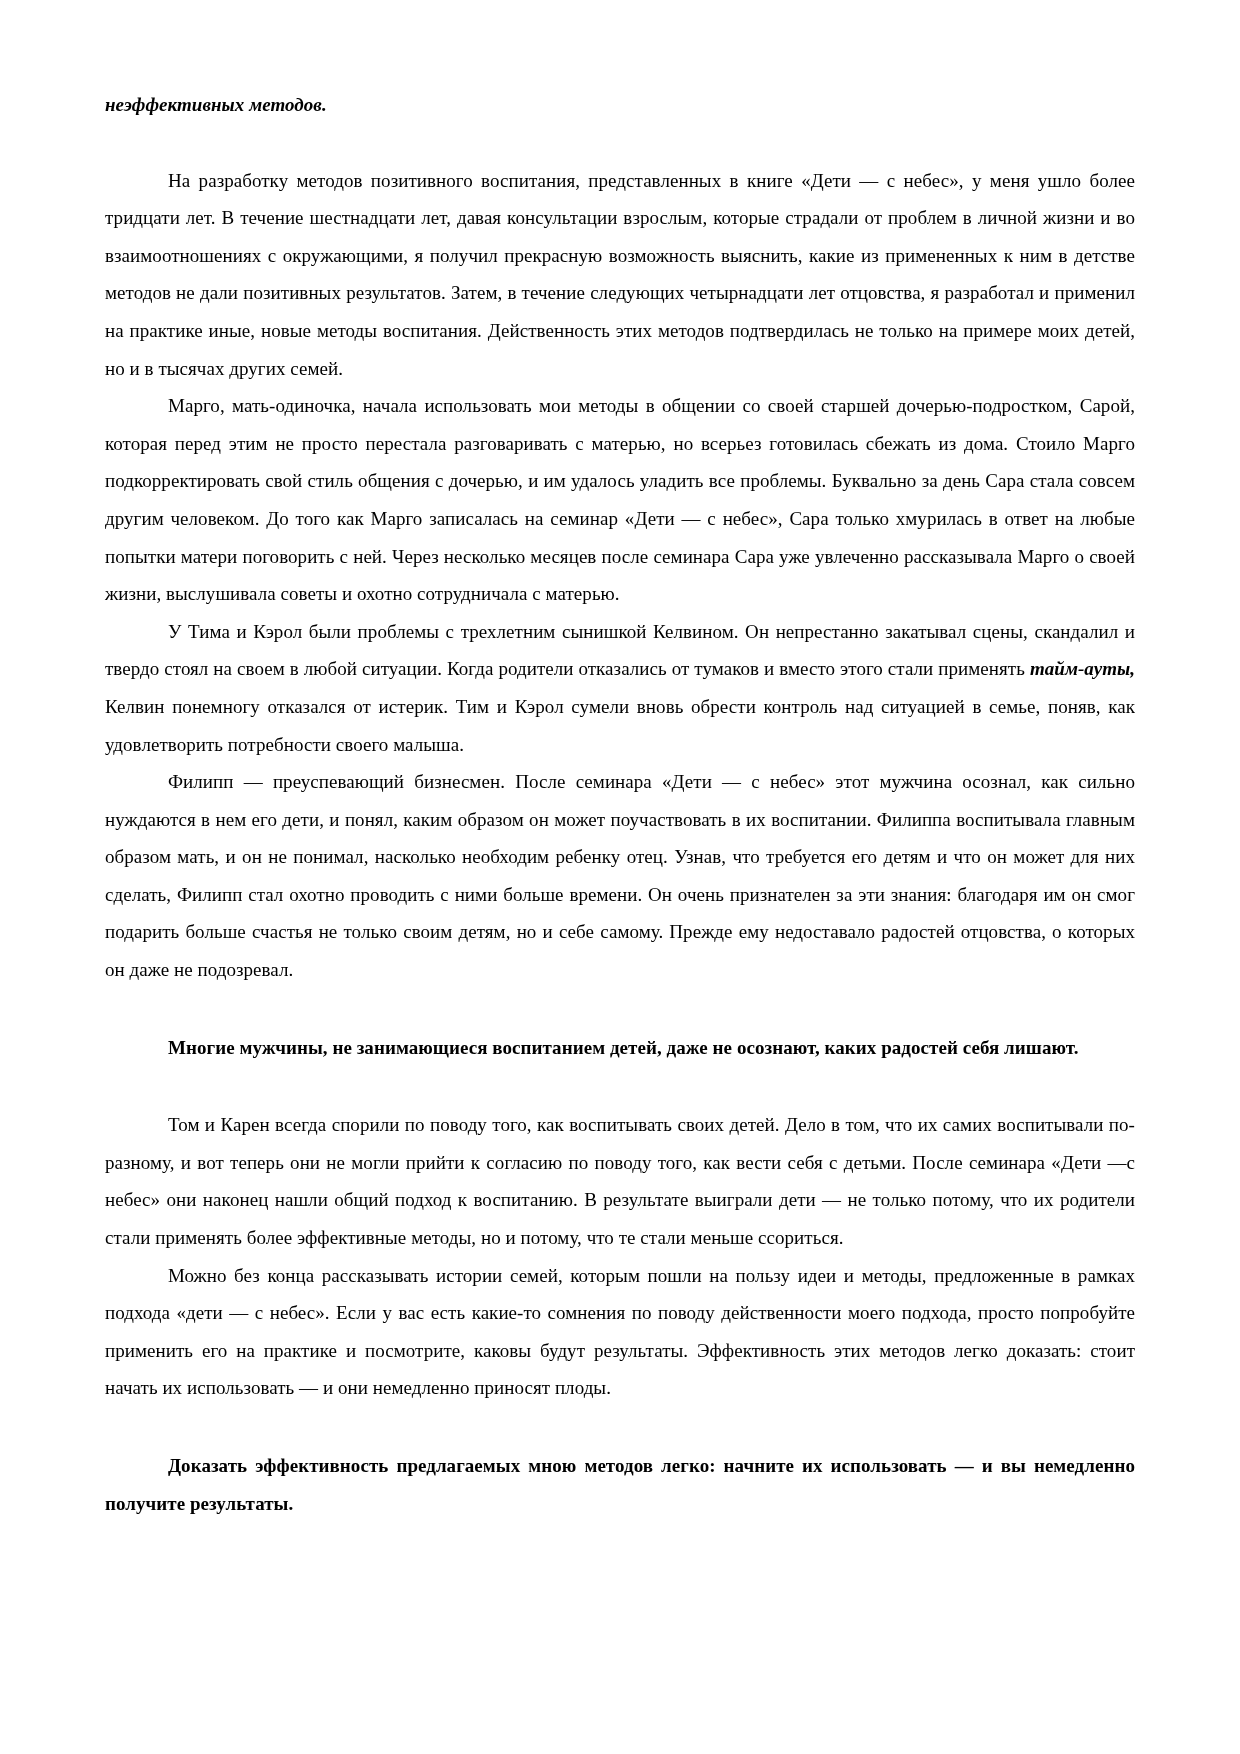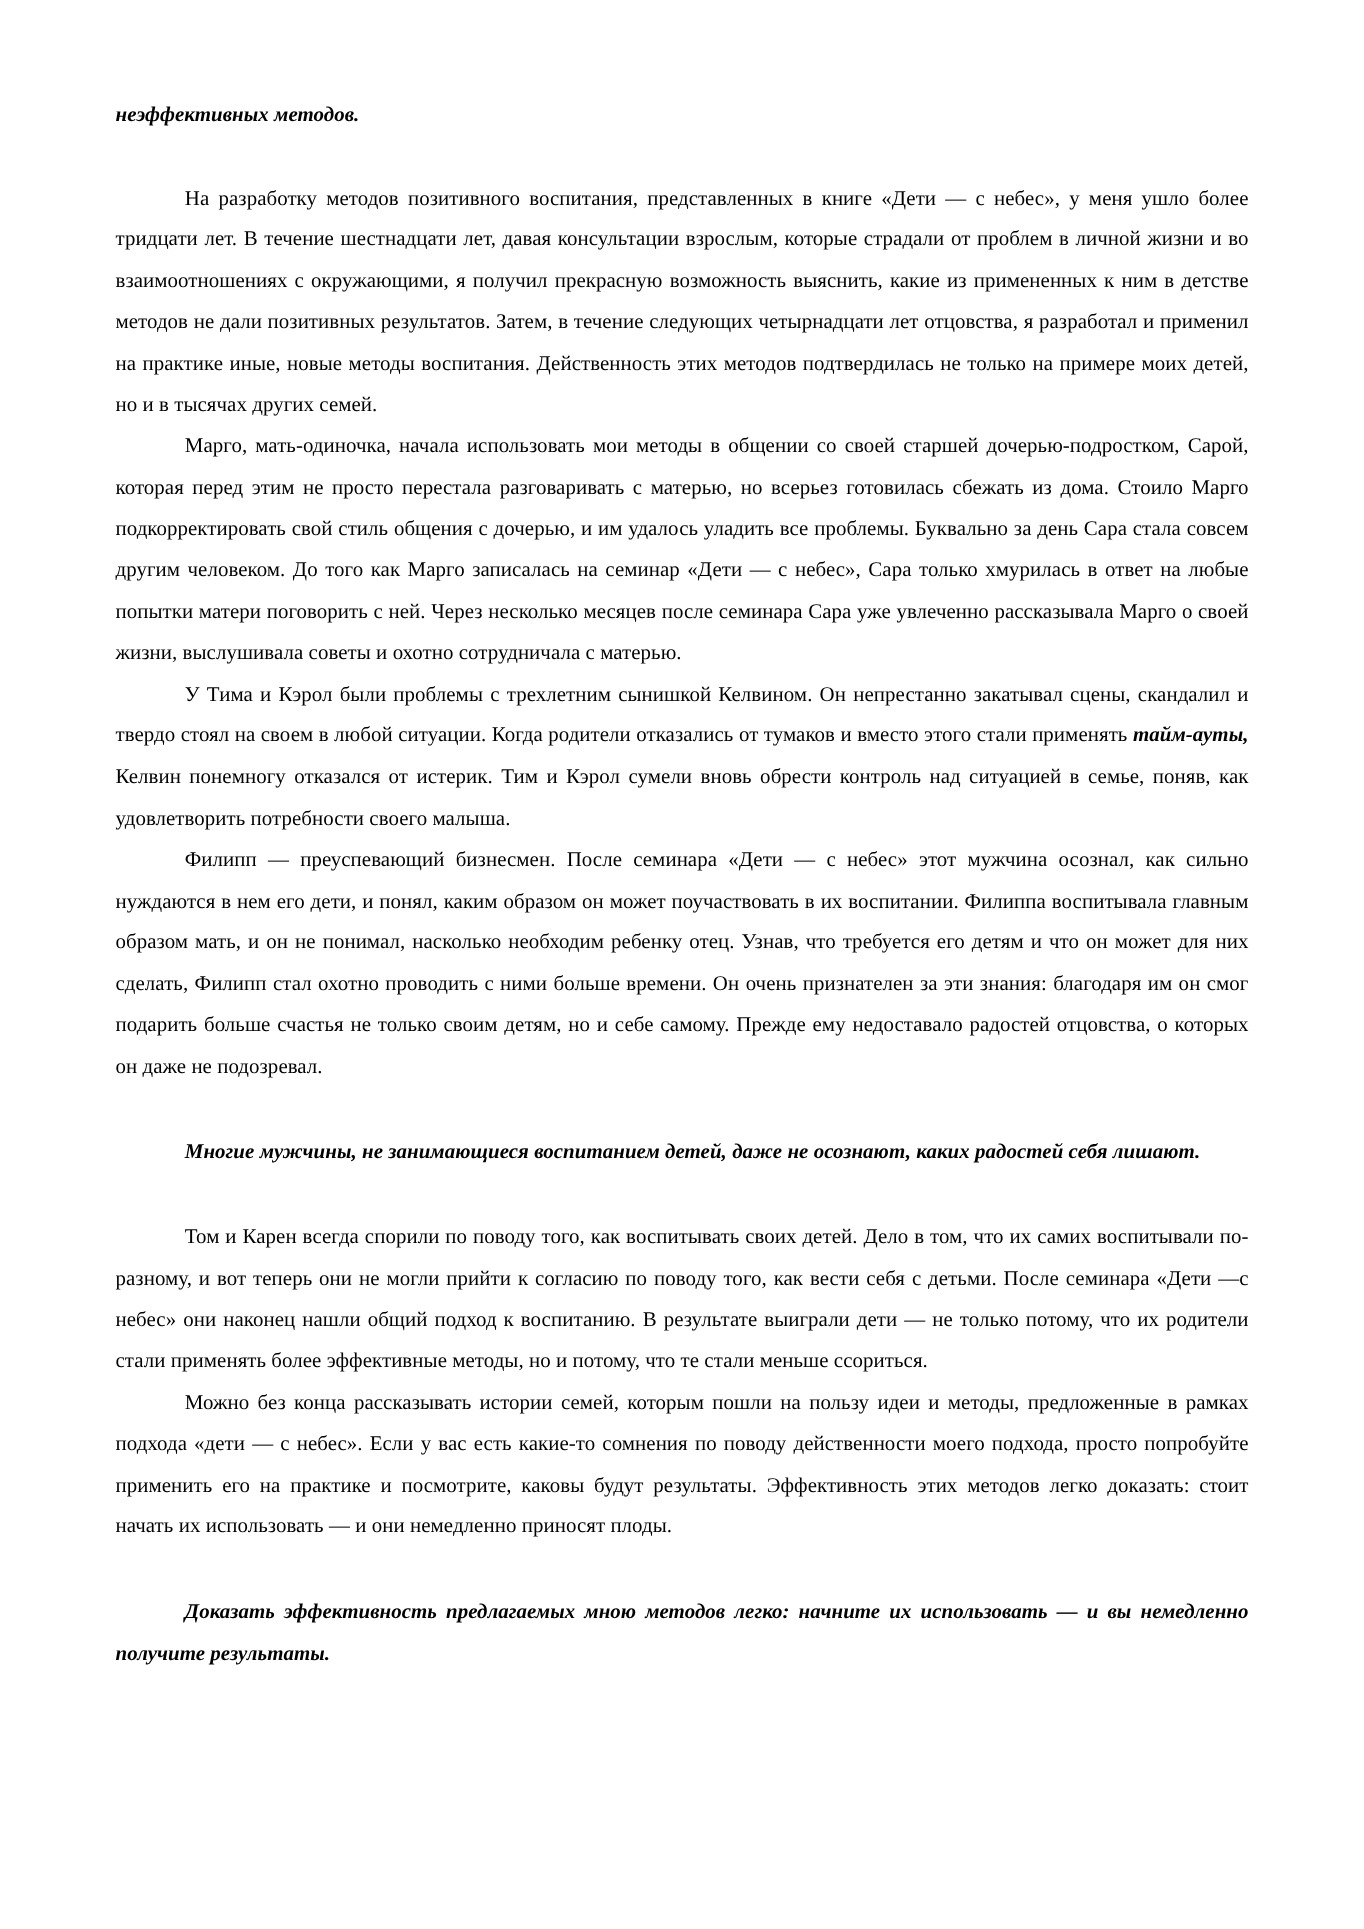--- a/index.html
+++ b/index.html
@@ -31,21 +31,20 @@
     line-height: 37.6px;
     text-align: justify;
     text-justify: inter-word;
     letter-spacing: 0.05px;
   }
   p.body {
     text-indent: 63px;
   }
   .callout {
     font-weight: bold;
-    font-style: italic;
     text-indent: 63px;
     text-align: justify;
   }
   .callout-first {
     font-weight: bold;
     font-style: italic;
     text-indent: 0;
     text-align: left;
   }
   .gap-md { height: 38px; }

